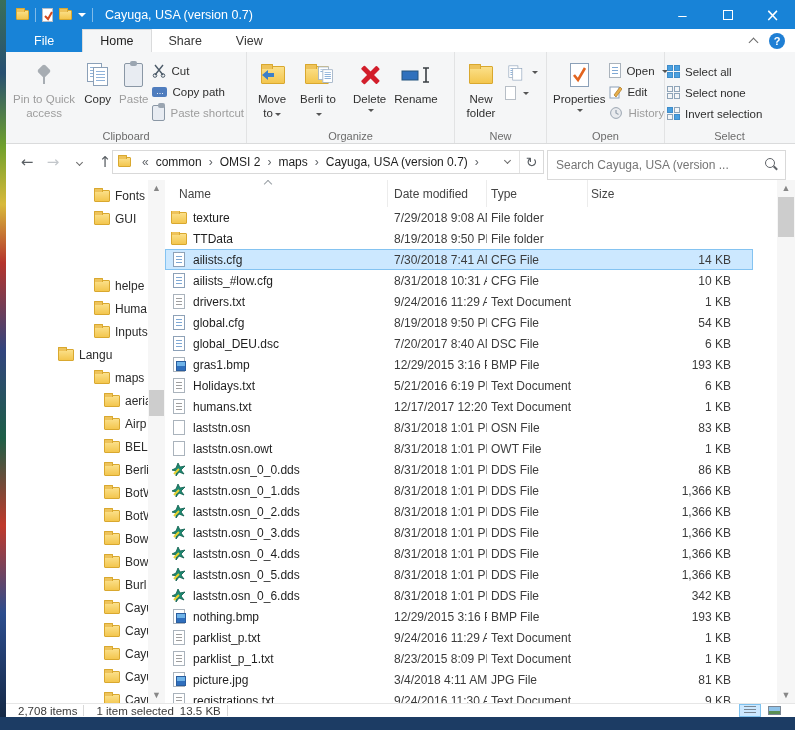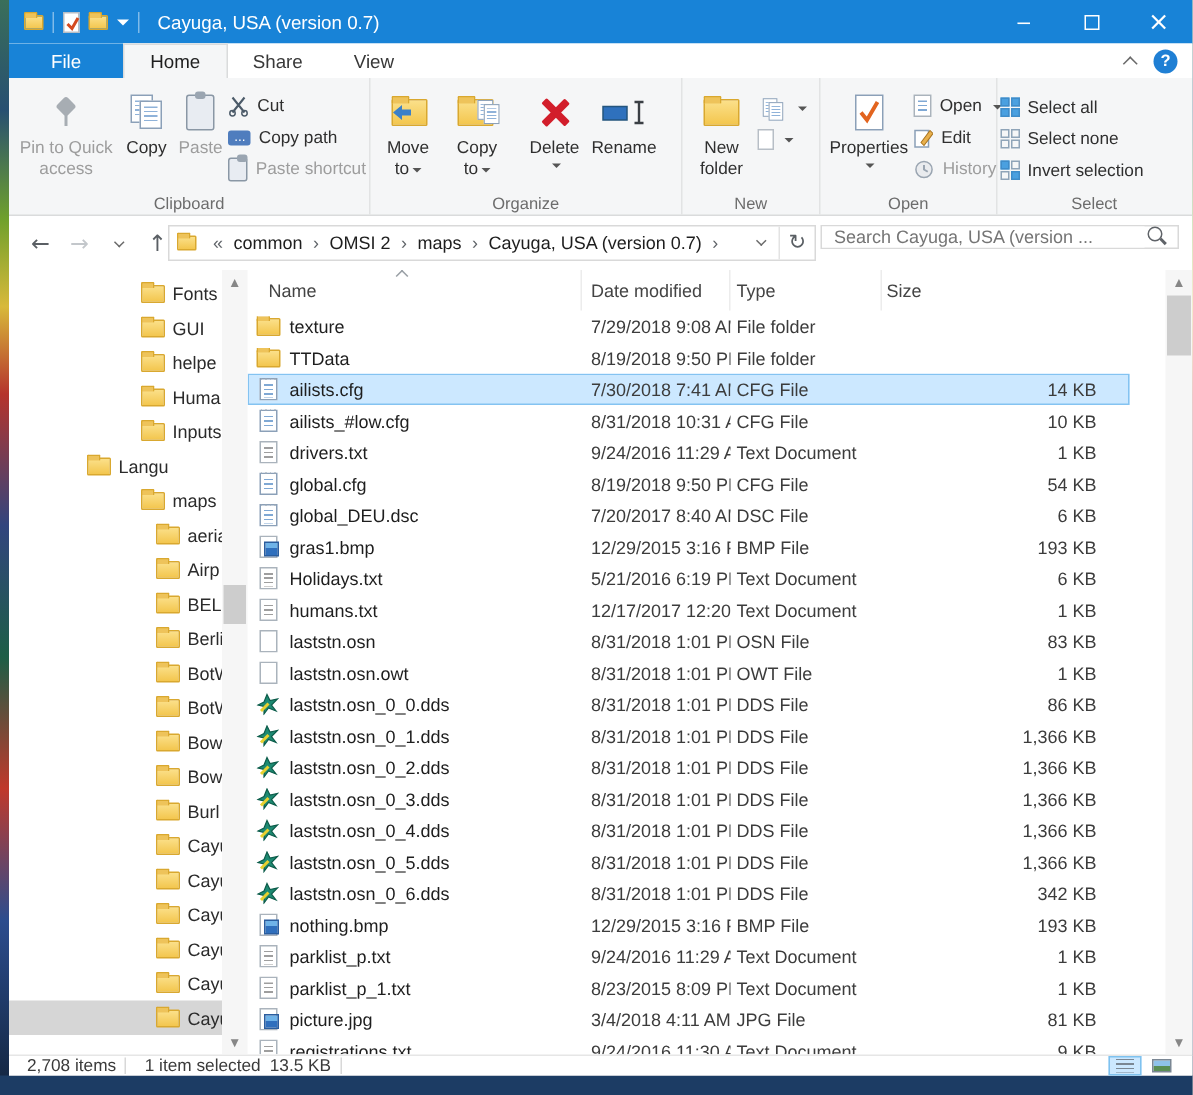--- a/index.html
+++ b/index.html
@@ -82,21 +82,21 @@
   
   .navrow { position:absolute; left:0; top:144px; right:0; height:36px; background:#fff; display:flex; align-items:center; }
   .navbtn { width:26px; text-align:center; font-size:15px; color:#5a5f64; }
   .navbtn.disb { color:#c3c7cb; }
   .breadcrumb { position:absolute; left:106px; top:6px; width:432px; height:24px; border:1px solid #d9d9d9; display:flex; align-items:center; padding-left:5px; background:#fff; }
   .crumb { padding:0 2px; white-space:nowrap; color:#1e1e1e; }
   .csep { color:#5f6368; padding:0 5px; font-size:12px; }
   .bc-right { margin-left:auto; display:flex; align-items:center; height:100%; }
   .bc-btn { width:24px; height:100%; display:flex; align-items:center; justify-content:center; color:#5a5f64; }
   .bc-btn.rfr { border-left:1px solid #e3e3e3; font-size:14px; }
-  .searchbox { position:absolute; left:541px; top:6px; width:239px; height:16px; border:1px solid #d9d9d9; display:flex; align-items:center; background:#fff; }
+  .searchbox { position:absolute; left:541px; top:6px; width:239px; height:30px; border:1px solid #d9d9d9; display:flex; align-items:center; background:#fff; }
   .searchbox input { flex:1; border:none; outline:none; font:italic 12px "Liberation Sans","DejaVu Sans",sans-serif; font-style:normal; color:#444; padding:0 4px 0 8px; min-width:0; }
   .searchbox input::placeholder { color:#757575; opacity:1; }
   .mag { position:relative; width:16px; height:16px; margin-right:6px; flex:none; }
   .mag::before { content:""; position:absolute; left:2px; top:1px; width:8px; height:8px; border:1.6px solid #5f6368; border-radius:50%; }
   .mag::after { content:""; position:absolute; left:10px; top:10px; width:5px; height:1.8px; background:#5f6368; transform:rotate(45deg); }
 
   
   .main { position:absolute; left:0; top:180px; right:0; bottom:14px; background:#fff; overflow:hidden; }
 
   .sidebar { position:absolute; left:0; top:0; width:142px; bottom:0; overflow:hidden; }
@@ -249,21 +249,21 @@
       <div class="bigbtn" style="width:46px;">
         <span class="bic">
             <span class="ic-stack" style="width:26px;height:20px;">
           <span class="folder-ic lg ov" style="left:0;top:1px;"></span>
           <span class="dblpage ov" style="left:10px;top:-2px;transform:scale(.7);">
                 <b></b>
                 <i></i>
               </span>
         </span>
           </span>
-        <span><span>Copy to</span><span class="car"></span></span>
+        <span><span>Berli to</span><span class="car"></span></span>
       </div>
       <div class="bigbtn" style="margin-left:8px;">
         <span class="bic">
             <span class="delx"></span>
           </span>
         <span>Delete</span>
         <span class="car"></span>
       </div>
       <div class="bigbtn">
         <span class="bic">
@@ -405,21 +405,21 @@
 
     <div class="sidebar" id="sidebar" style="padding-top: 4px;">
         <div class="tree-item" style="padding-left: 88px;">
     <span class="folder-ic"></span>
     <span>Fonts</span>
   </div>
         <div class="tree-item" style="padding-left: 88px;">
     <span class="folder-ic"></span>
     <span>GUI</span>
   </div>
-        <div class="tree-item" style="padding-left: 88px;">
+        <div class="tree-item" style="padding-left: 88px; margin-top: 44px;">
     <span class="folder-ic"></span>
     <span>helpe</span>
   </div>
         <div class="tree-item" style="padding-left: 88px;">
     <span class="folder-ic"></span>
     <span>Huma</span>
   </div>
         <div class="tree-item" style="padding-left: 88px;">
     <span class="folder-ic"></span>
     <span>Inputs</span>

